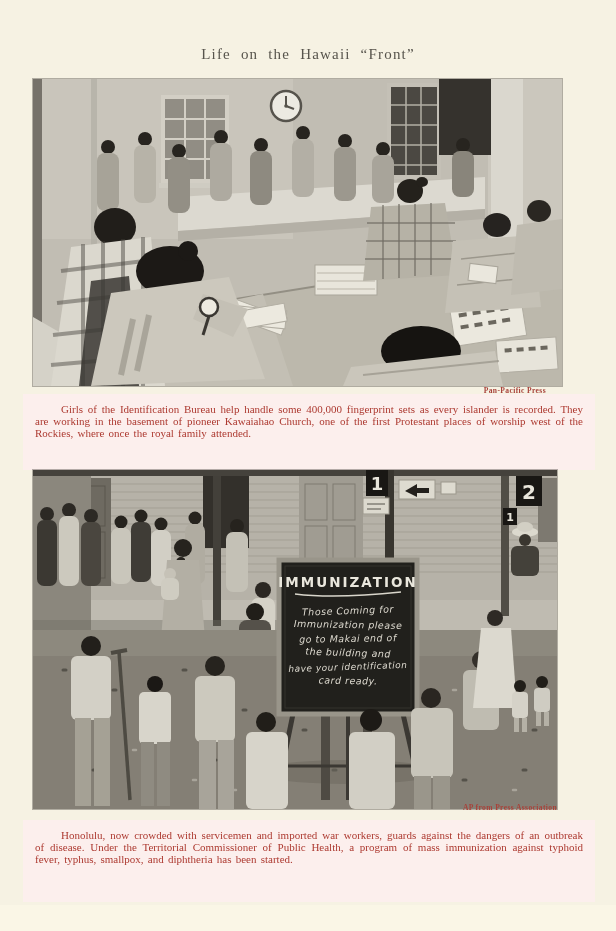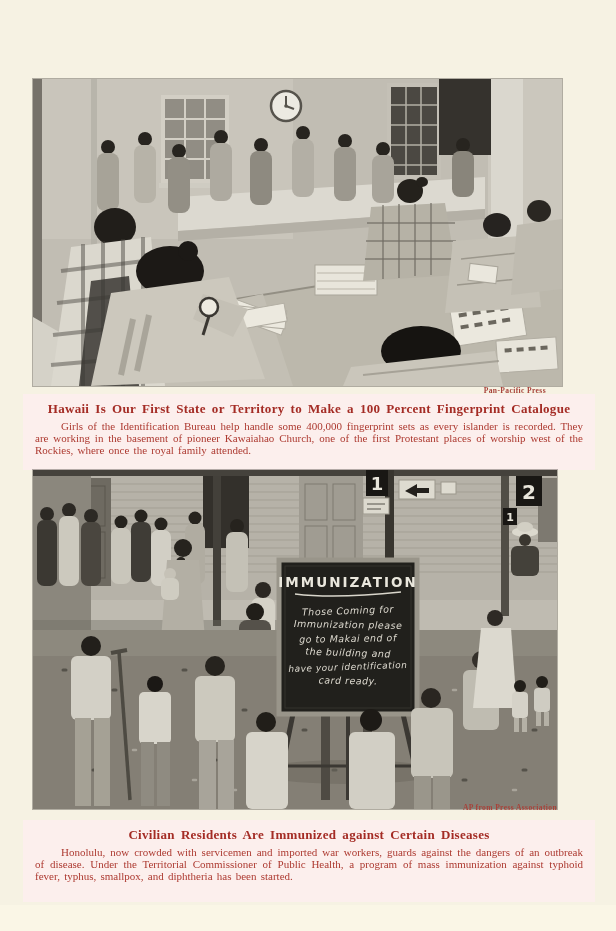--- a/index.html
+++ b/index.html
@@ -43,20 +43,21 @@
   }
   .chalk-head{font-family:"DejaVu Sans",sans-serif;font-weight:bold;letter-spacing:2px;}
   .chalk-line{font-family:"DejaVu Sans",sans-serif;font-style:italic;letter-spacing:.5px;}
   .sign-num{font-family:"DejaVu Sans",sans-serif;font-weight:bold;}
 </style>
 </head>
 <body>
 
 <div class="page">
 
+  <div class="running-head">Life on the Hawaii “Front”</div>
   <div class="page-number">557</div>
 
   <figure class="photo" id="photo1" style="margin:0;">
     <svg viewBox="0 0 529 307" preserveAspectRatio="none">
 
       <rect x="0" y="0" width="529" height="307" fill="#c1bdb3"></rect>
       <rect x="0" y="0" width="260" height="160" fill="#c9c5bb"></rect>
       <rect x="455" y="0" width="74" height="200" fill="#cbc7bd"></rect>
       <rect x="0" y="0" width="9" height="307" fill="#76726a"></rect>
       <rect x="58" y="0" width="6" height="190" fill="#aeaaa0" opacity=".6"></rect>
@@ -200,21 +201,20 @@
       <g stroke="#a9a59a" stroke-width="6">
         <line x1="100" y1="240" x2="88" y2="296"></line>
         <line x1="116" y1="236" x2="104" y2="292"></line>
       </g>
     </svg>
   </figure>
 
   <div class="credit" id="credit1">Pan-Pacific Press</div>
 
   <div class="caption-block" id="caption1">
-    <div class="caption-title">Hawaii Is Our First State or Territory to Make a 100 Percent Fingerprint Catalogue</div>
     <div class="caption-body">Girls of the Identification Bureau help handle some 400,000 fingerprint sets as every islander is recorded.  They are working in the basement of pioneer Kawaiahao Church, one of the first Protestant places of worship west of the Rockies, where once the royal family attended.</div>
   </div>
 
   <figure class="photo" id="photo2" style="margin:0;">
     <svg viewBox="0 0 524 339" preserveAspectRatio="none">
 
       <rect x="0" y="0" width="524" height="130" fill="#b6b2a8"></rect>
       <path d="M0 14H524 M0 22H524 M0 30H524 M0 38H524 M0 46H524 M0 54H524 M0 62H524 M0 70H524 M0 78H524 M0 86H524 M0 94H524 M0 102H524" stroke="#a39f94" stroke-width="1"></path>
       <rect x="0" y="0" width="524" height="6" fill="#45423c"></rect>
       <g>
@@ -413,17 +413,16 @@
           <rect x="503" y="242" width="5" height="14" fill="#b5b1a6"></rect>
           <rect x="511" y="242" width="5" height="14" fill="#b5b1a6"></rect>
         </g>
       </g>
     </svg>
   </figure>
 
   <div class="credit" id="credit2">AP from Press Association</div>
 
   <div class="caption-block" id="caption2">
-    <div class="caption-title">Civilian Residents Are Immunized against Certain Diseases</div>
     <div class="caption-body">Honolulu, now crowded with servicemen and imported war workers, guards against the dangers of an outbreak of disease.  Under the Territorial Commissioner of Public Health, a program of mass immunization against typhoid fever, typhus, smallpox, and diphtheria has been started.</div>
   </div>
 
 </div>
 
 </body></html>

